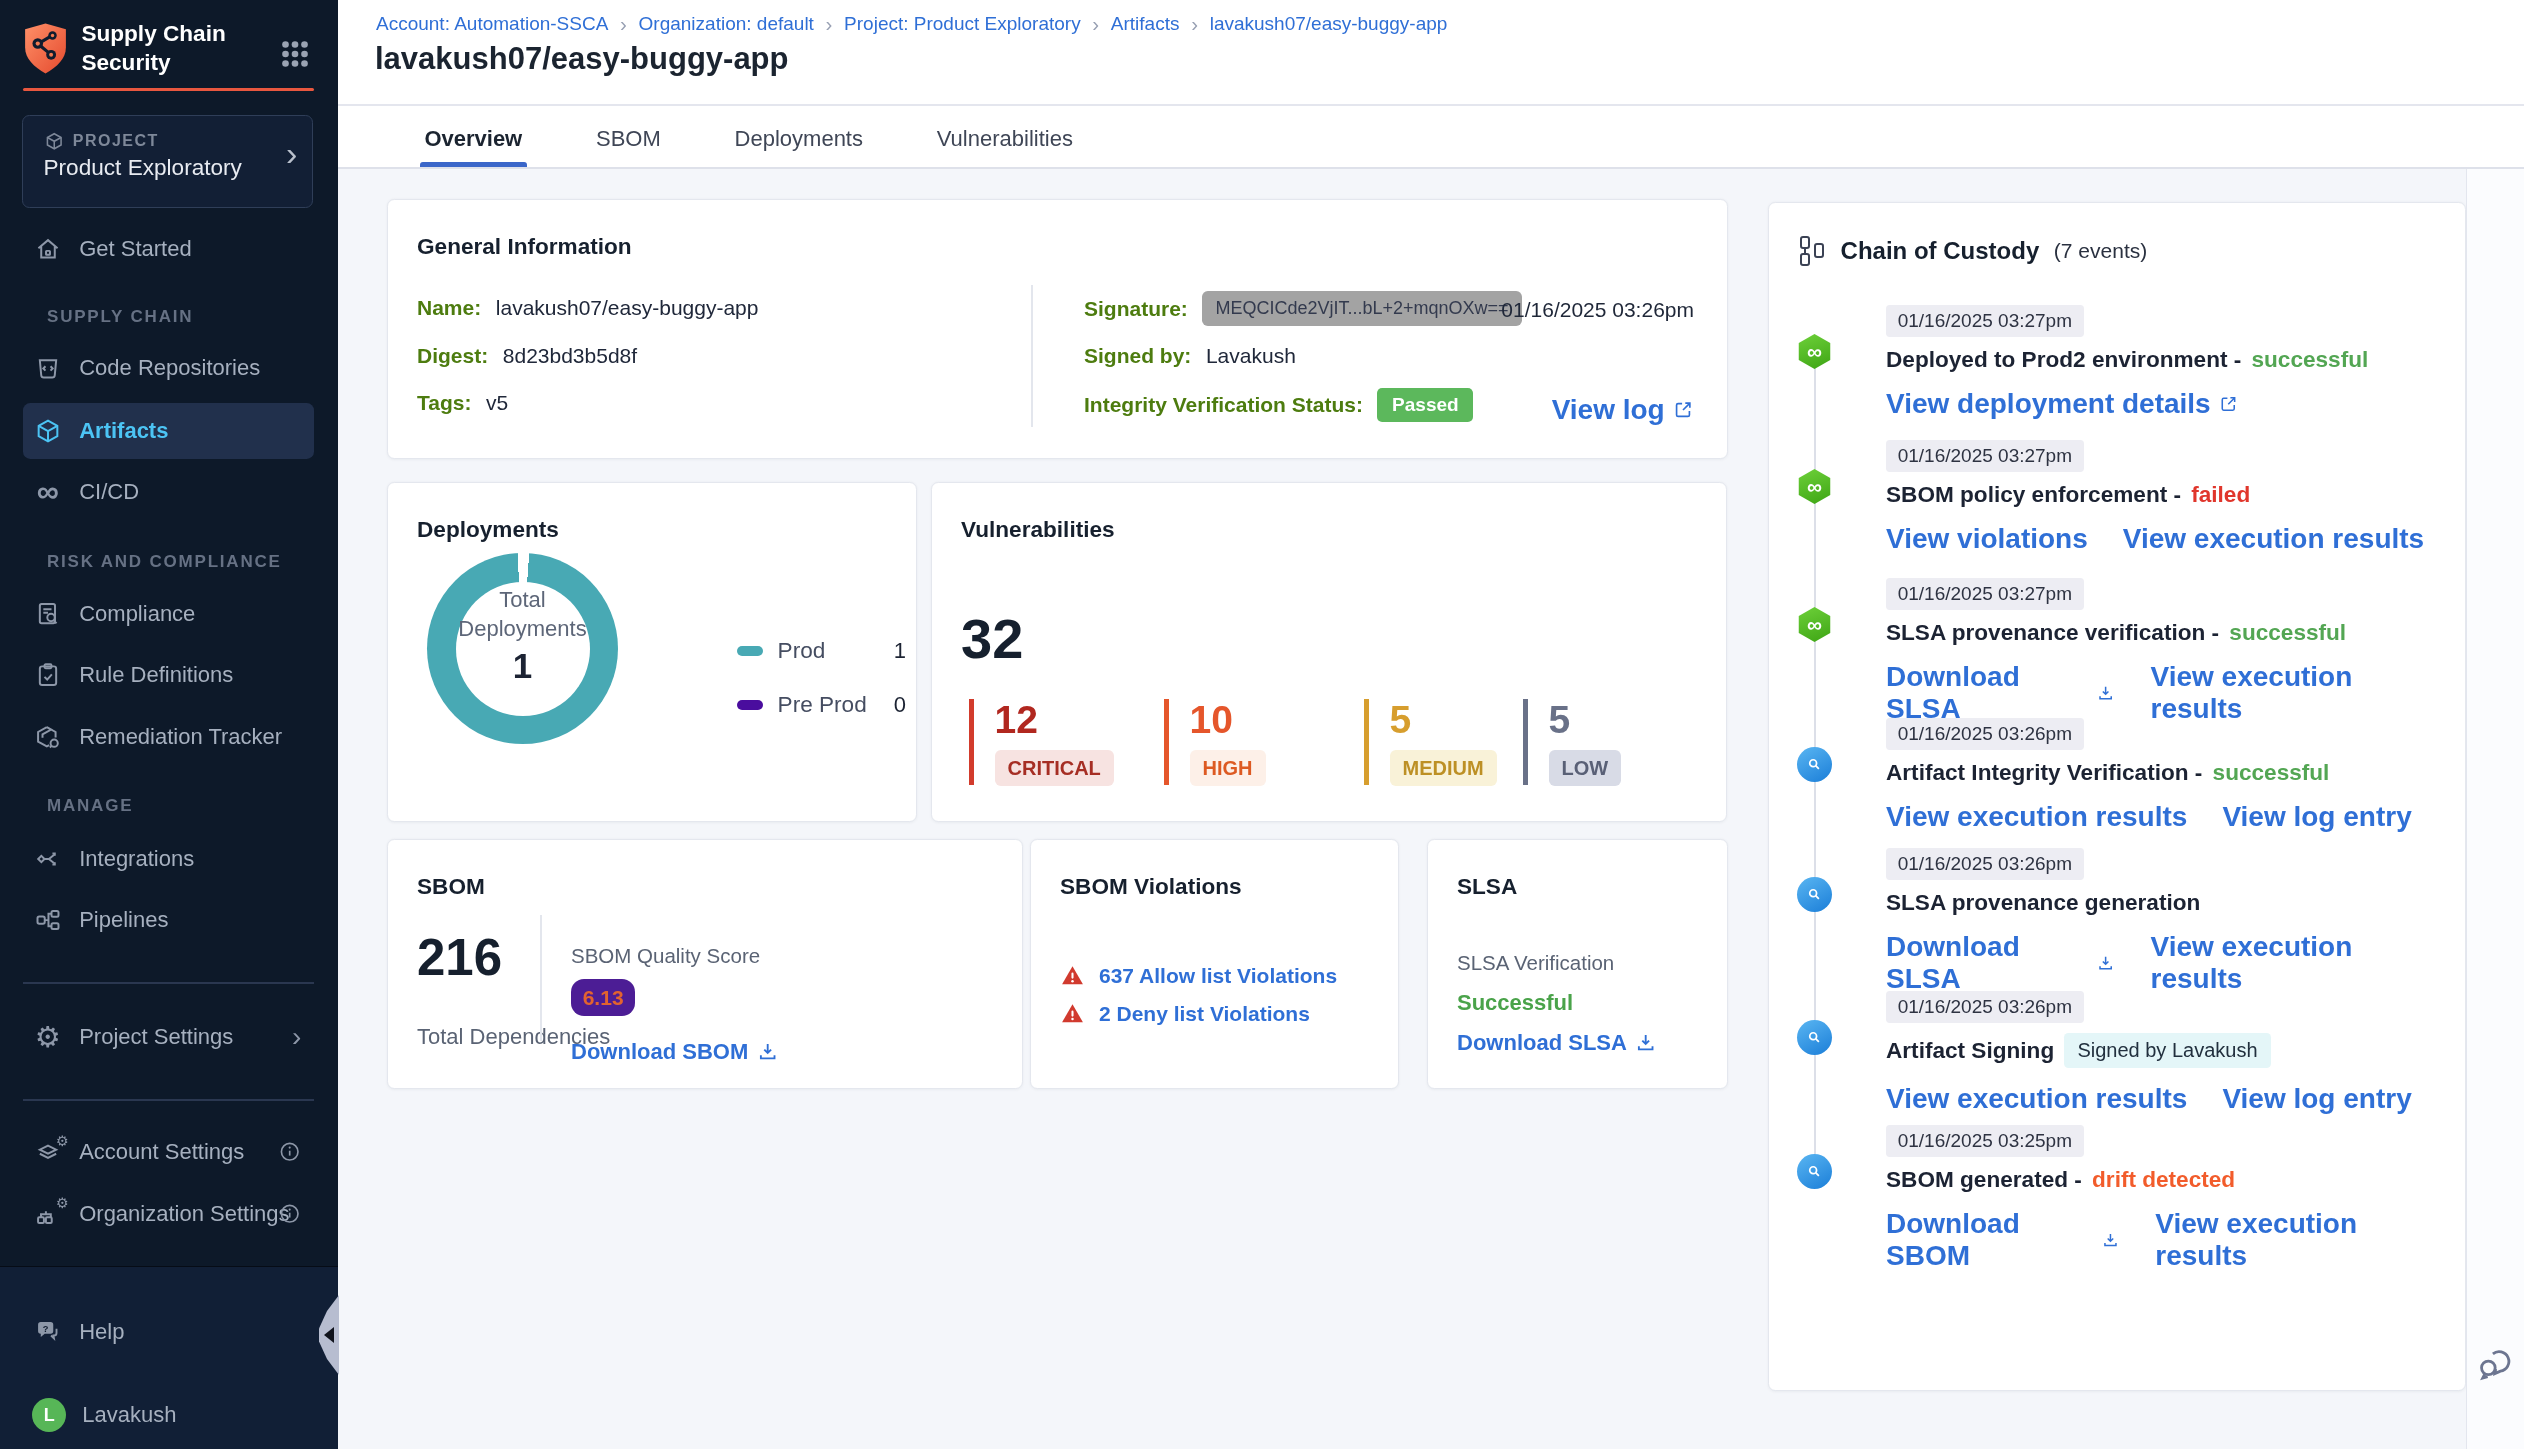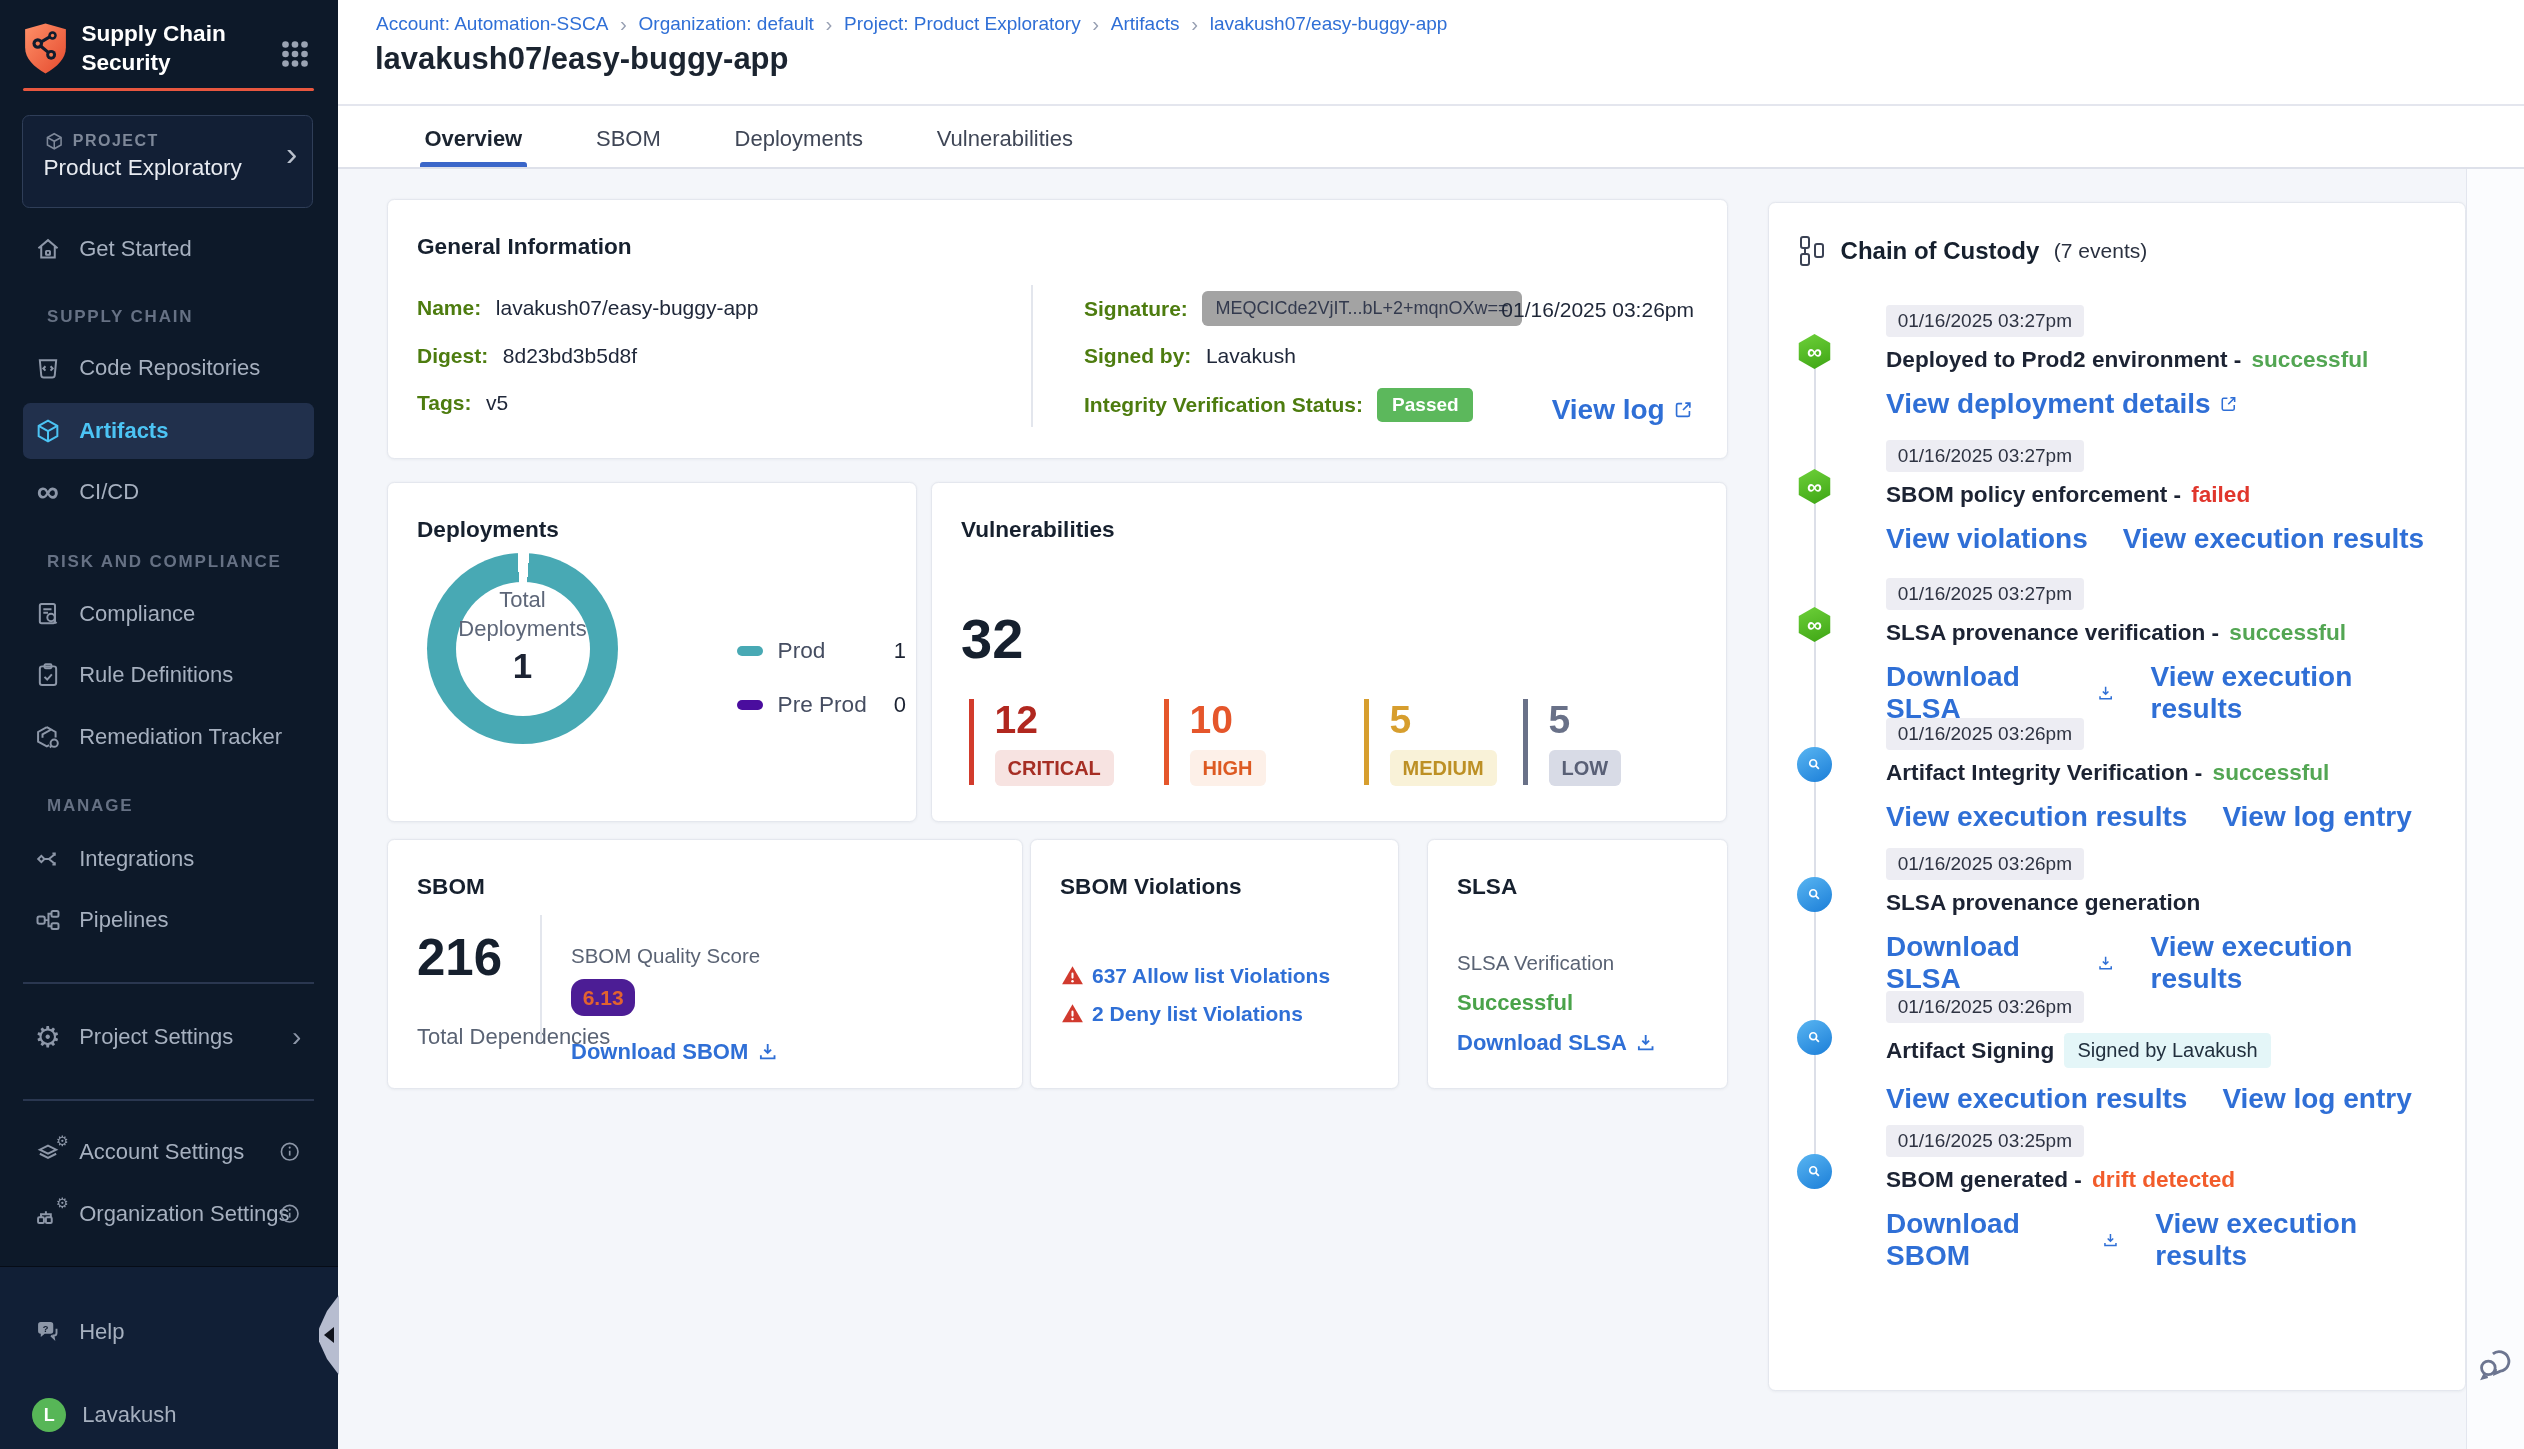--- a/index.html
+++ b/index.html
@@ -99,21 +99,21 @@
   .sbom{left:49px;top:671px;width:636px;height:250px}
   .sbom-total{position:absolute;left:29px;top:88px;font-size:51px;font-weight:bold;color:#16202e}
   .sbom-lbl{position:absolute;left:29px;top:184px;font-size:22px;color:#5a6374}
   .sbom-div{position:absolute;left:152px;top:75px;width:1.5px;height:126px;background:#e3e6ed}
   .q-lbl{position:absolute;left:183px;top:104px;font-size:20.5px;color:#5a6374}
   .q-score{position:absolute;left:183px;top:139px;background:#4c1d95;color:#e2632f;font-weight:bold;font-size:21px;padding:6.6px 11.7px;border-radius:13px}
   .sbom-dl{position:absolute;left:183px;top:199px;font-size:22px}
 
   
   .viol{left:692px;top:671px;width:369px;height:250px}
-  .viol-row{position:absolute;left:29px;display:flex;align-items:center;gap:7px}
+  .viol-row{position:absolute;left:29px;display:flex;align-items:center;gap:14px}
   .viol-row .link{font-size:21px}
 
   
   .slsa{left:1089px;top:671px;width:301px;height:250px}
   .slsa-lbl{position:absolute;left:29px;top:111px;font-size:20.5px;color:#5a6374}
   .slsa-status{position:absolute;left:29px;top:150px;font-size:22px;color:#4aa34a;font-weight:600}
   .slsa-dl{position:absolute;left:29px;top:190px;font-size:22px}
 
   
   .coc{left:1430px;top:34px;width:698px;height:1189px}

